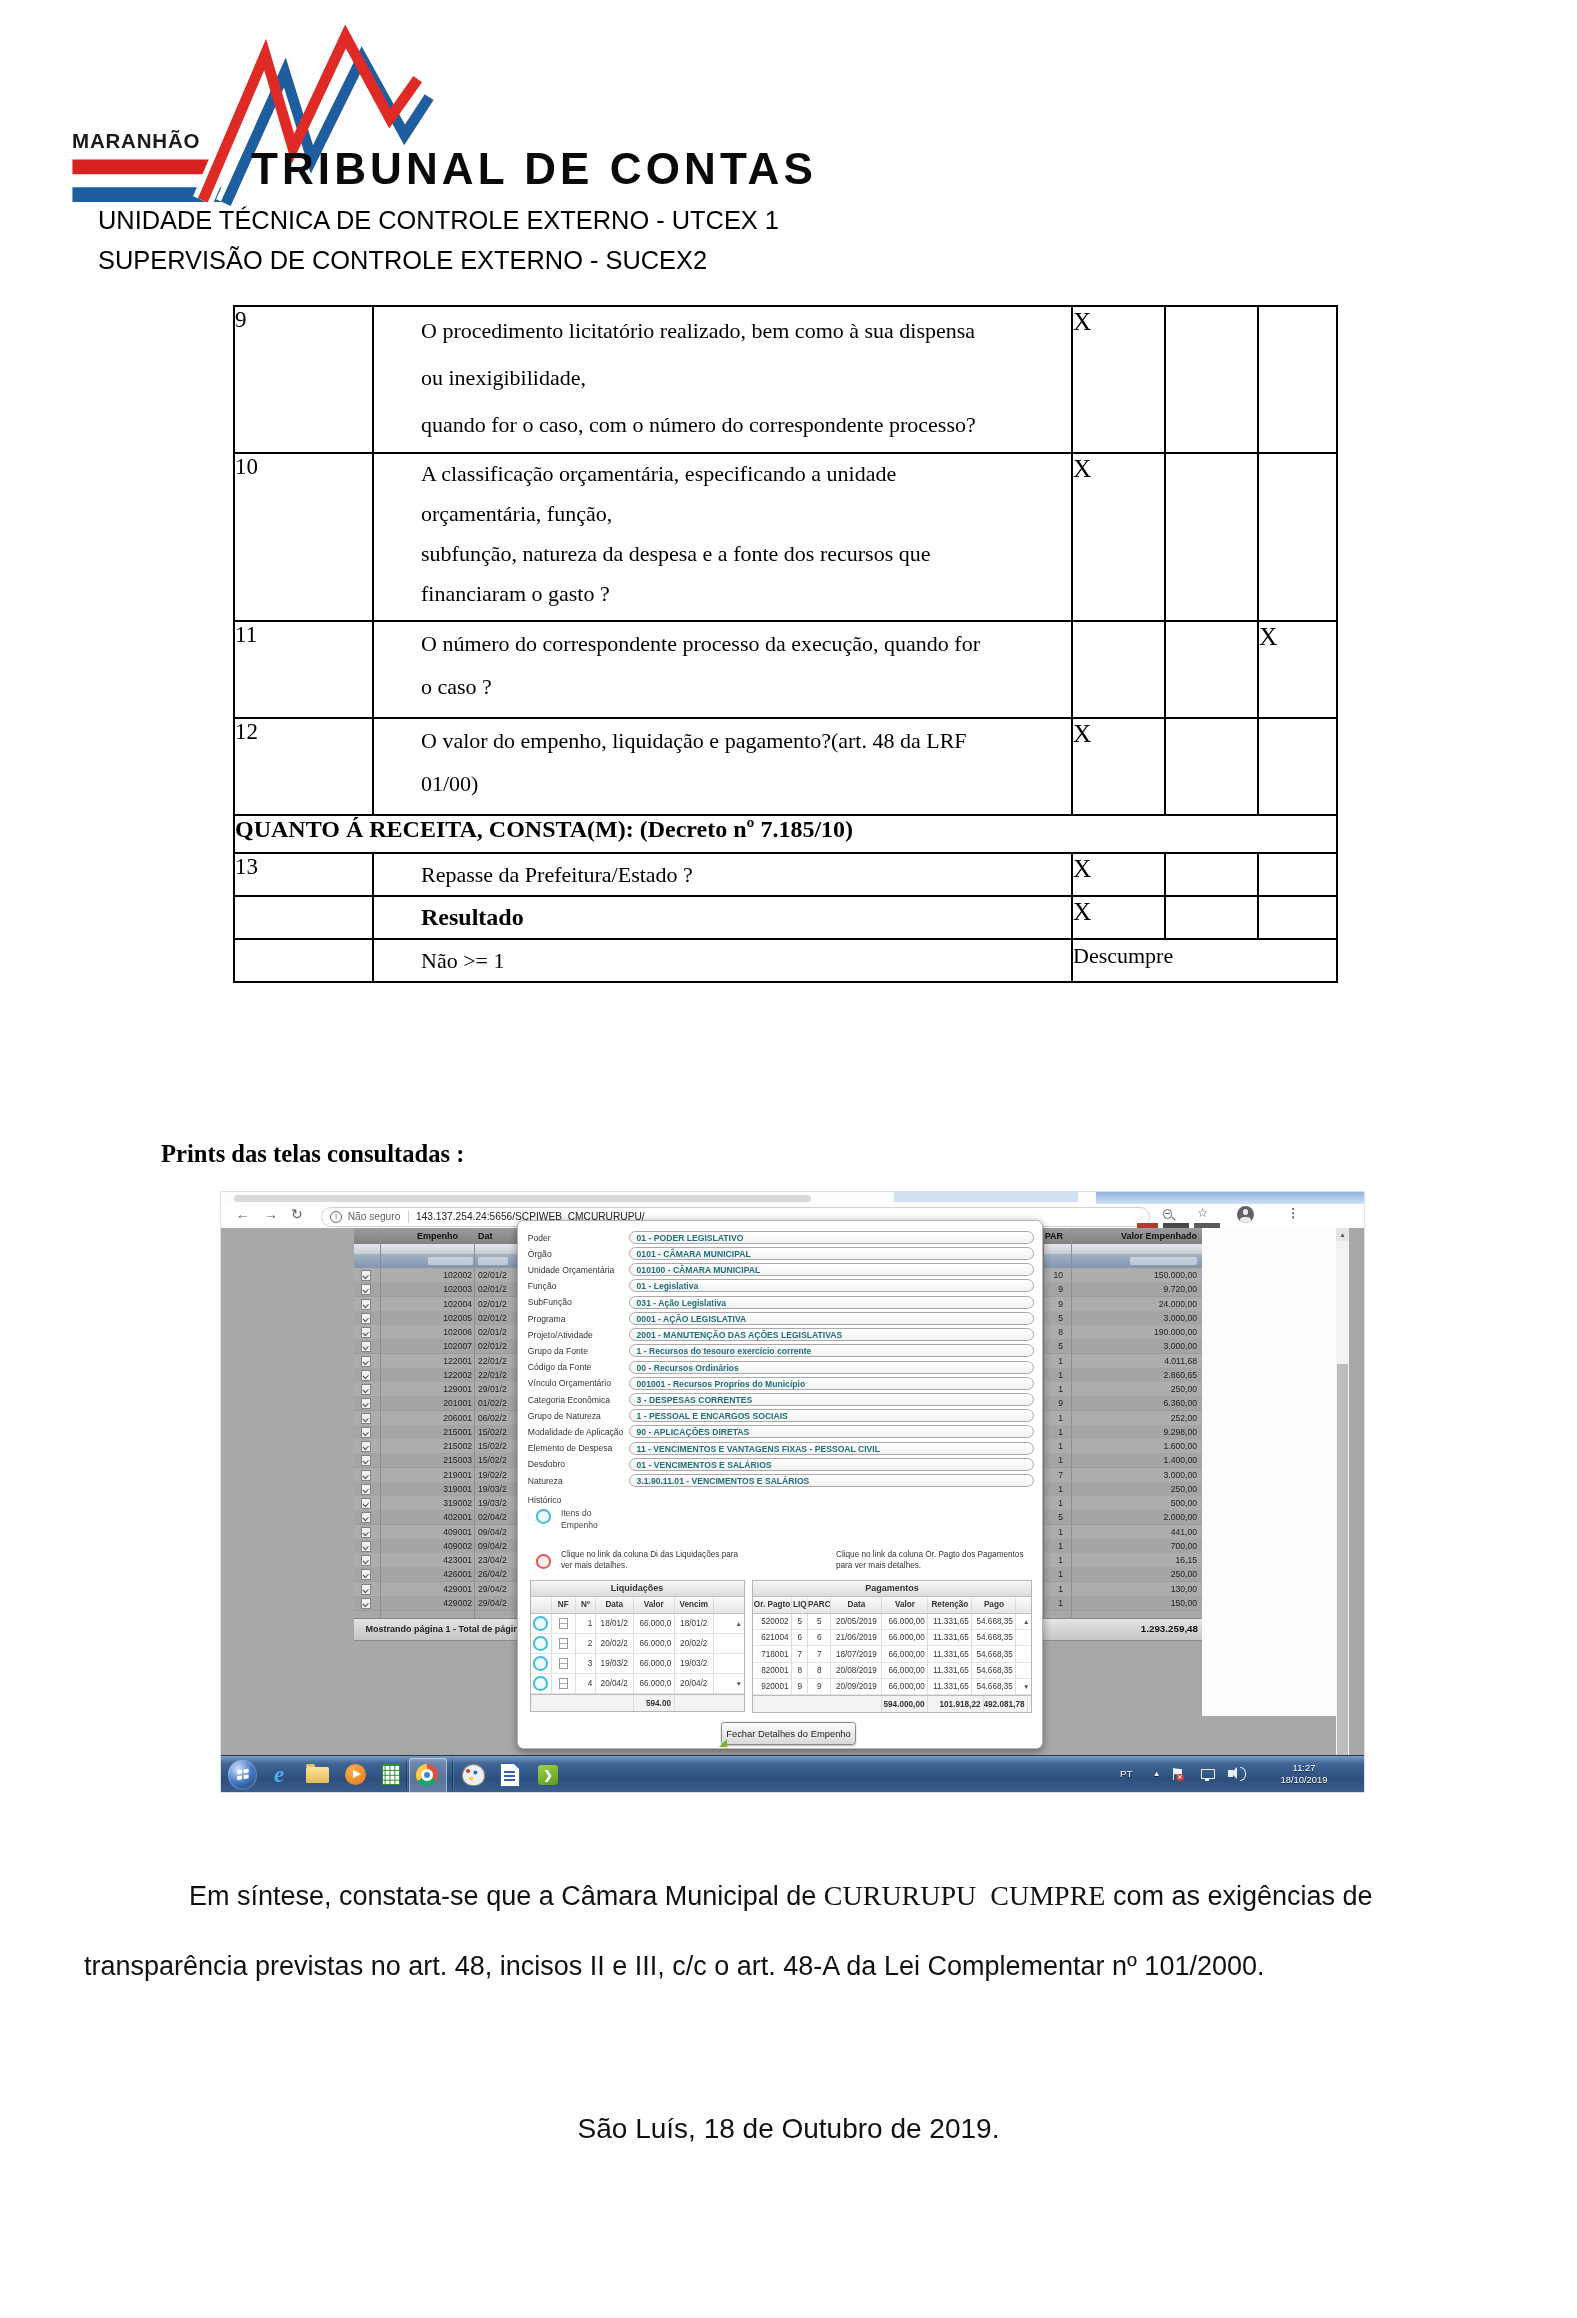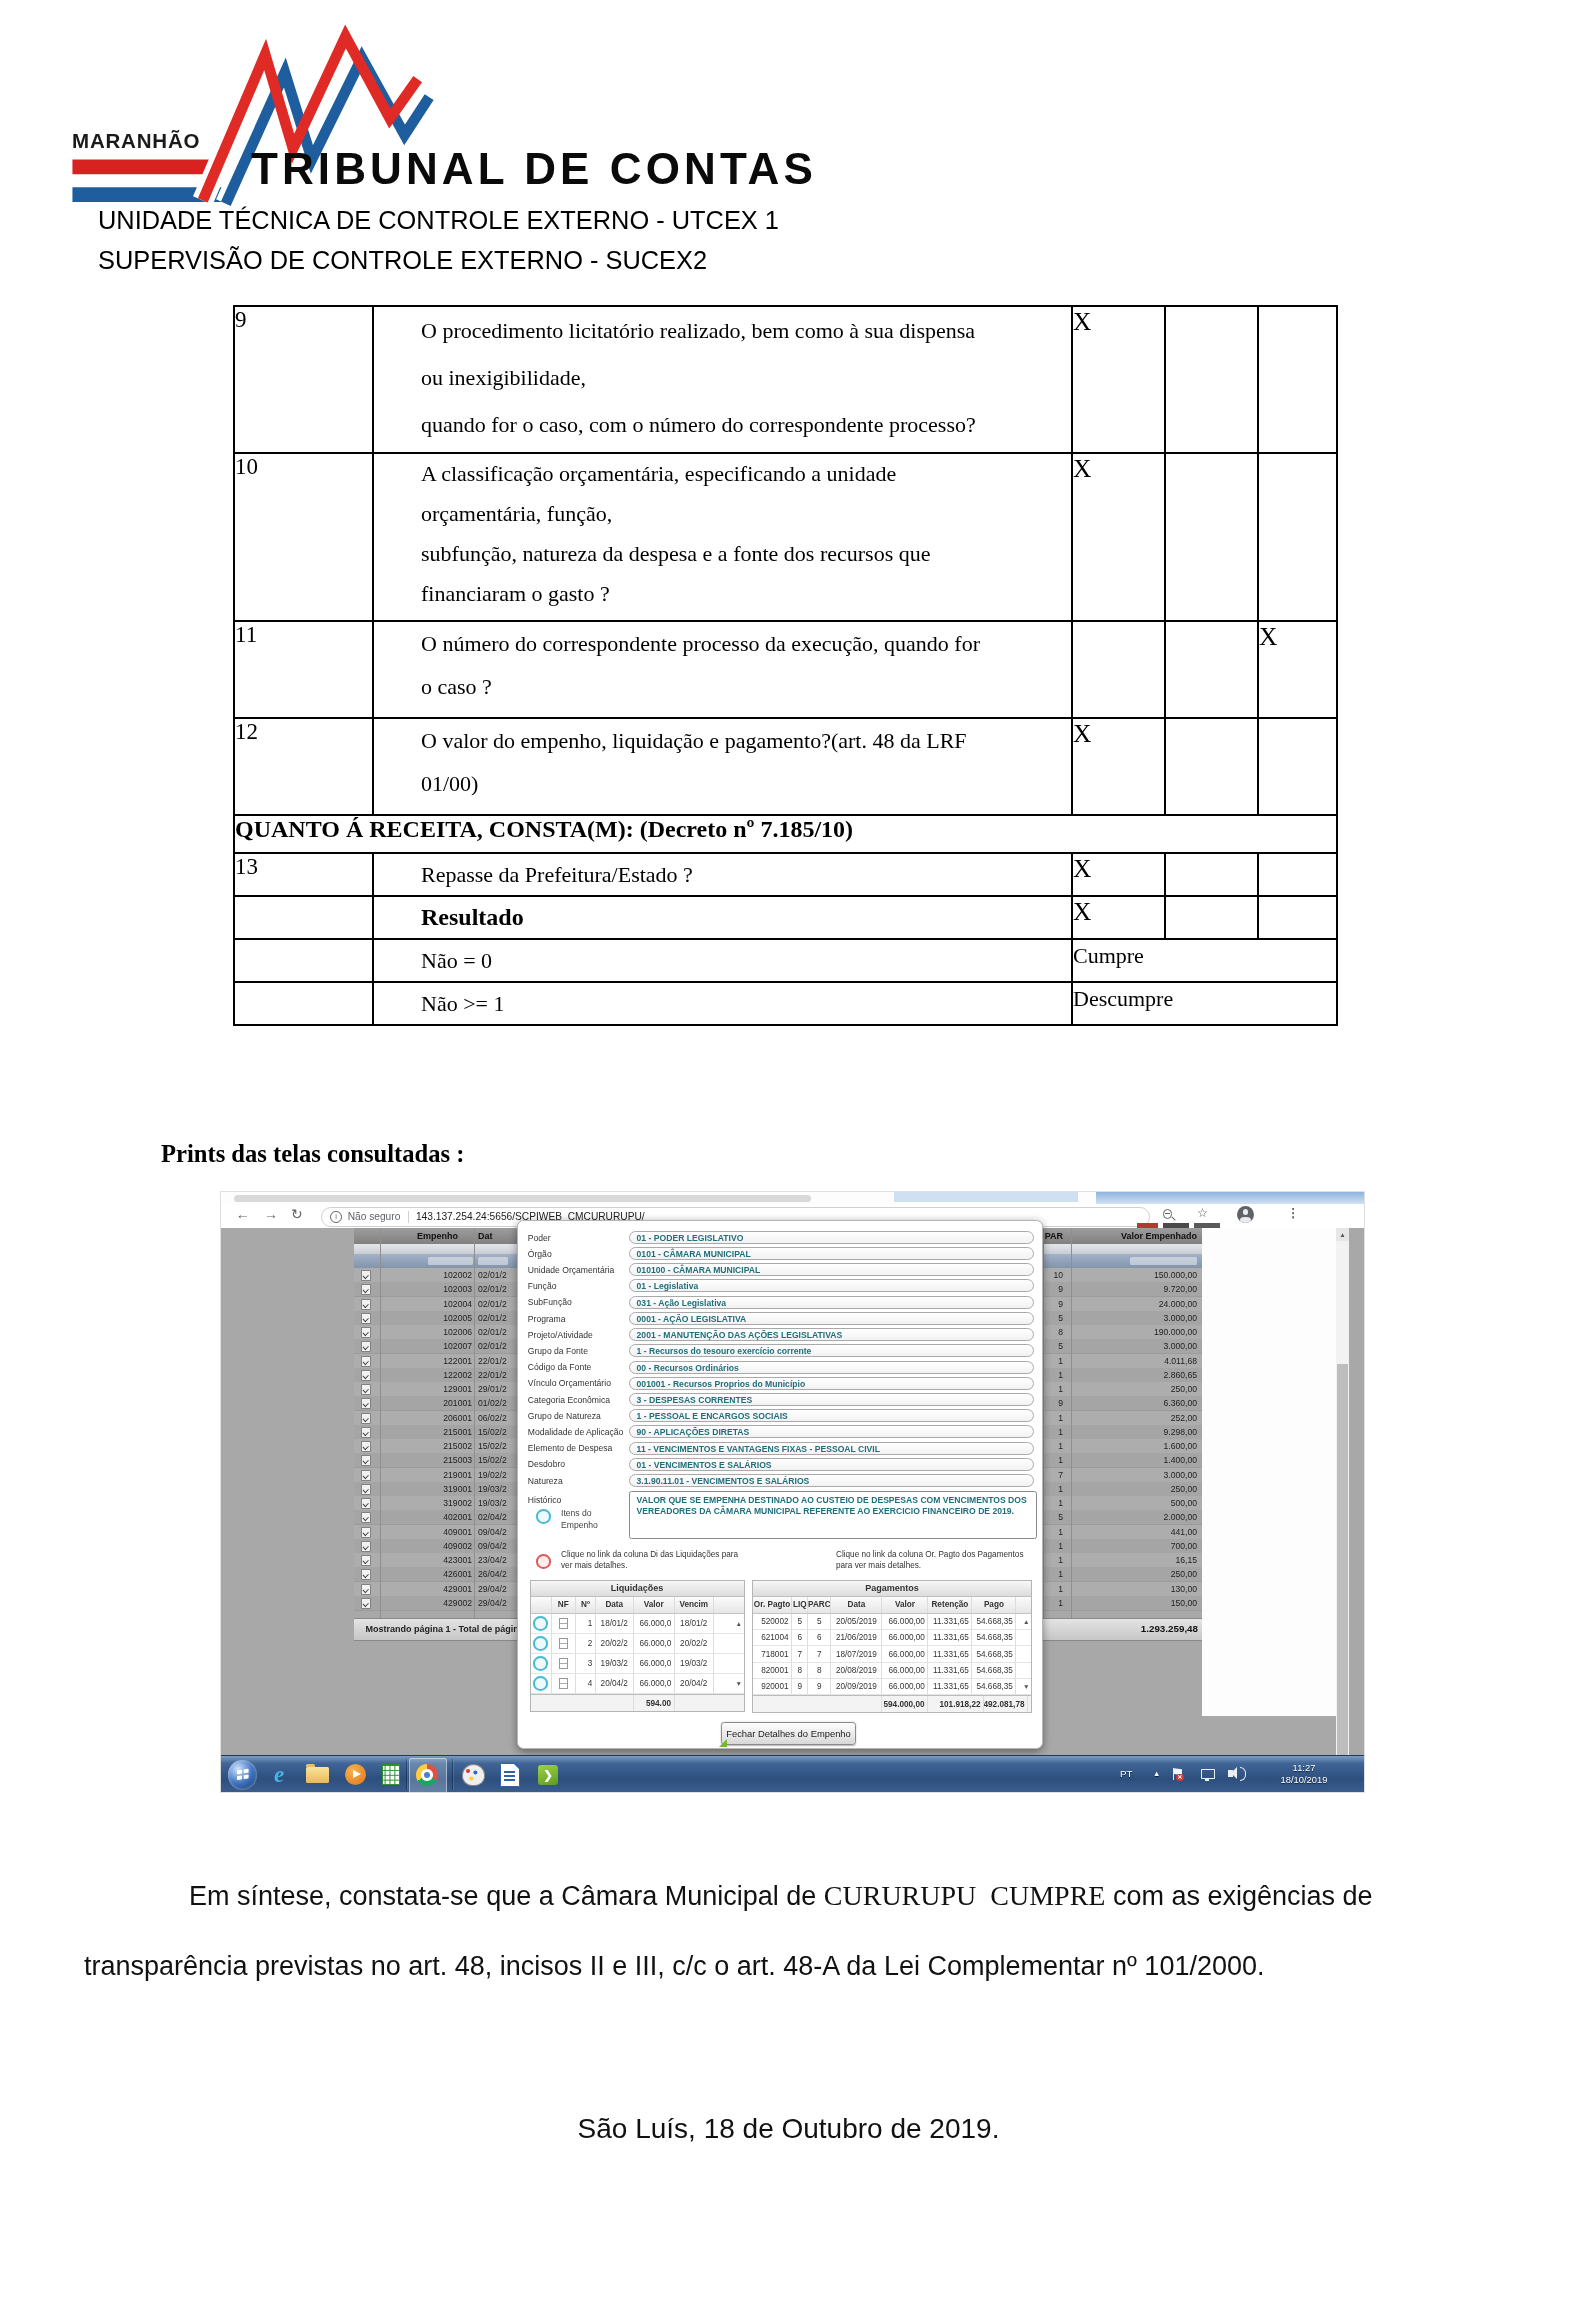--- a/index.html
+++ b/index.html
@@ -293,27 +293,20 @@
             <td class="td-q">
               <div class="qline">Resultado</div>
             </td>
             <td class="td-x">X</td>
             <td class="td-x"></td>
             <td class="td-x"></td>
           </tr>
           <tr class="lines-1" style="height: 38px;">
             <td class="td-num"></td>
             <td class="td-q">
-              <div class="qline">Não = 0</div>
-            </td>
-            <td class="td-result" colspan="3">Cumpre</td>
-          </tr>
-          <tr class="lines-1" style="height: 38px;">
-            <td class="td-num"></td>
-            <td class="td-q">
               <div class="qline">Não &gt;= 1</div>
             </td>
             <td class="td-result" colspan="3">Descumpre</td>
           </tr>
         </tbody>
     </table>
   </div>
 
   <div class="prints-heading">Prints das telas consultadas :</div>
 
@@ -573,21 +566,20 @@
           <div class="f-label" style="top: 206px;">Modalidade de Aplicação</div>
           <div class="f-pill" style="top: 204px;">90 - APLICAÇÕES DIRETAS</div>
           <div class="f-label" style="top: 222px;">Elemento de Despesa</div>
           <div class="f-pill" style="top: 221px;">11 - VENCIMENTOS E VANTAGENS FIXAS - PESSOAL CIVIL</div>
           <div class="f-label" style="top: 238px;">Desdobro</div>
           <div class="f-pill" style="top: 237px;">01 - VENCIMENTOS E SALÁRIOS</div>
           <div class="f-label" style="top: 255px;">Natureza</div>
           <div class="f-pill" style="top: 253px;">3.1.90.11.01 - VENCIMENTOS E SALÁRIOS</div>
         </div>
       <div class="f-label" style="top:274px">Histórico</div>
-      <div class="hist-box">VALOR QUE SE EMPENHA DESTINADO AO CUSTEIO DE DESPESAS COM VENCIMENTOS DOS VEREADORES DA CÂMARA MUNICIPAL REFERENTE AO EXERCICIO FINANCEIRO DE 2019.</div>
       <div class="ring-c pos-itens-ic"></div>
       <div class="pos-itens-lb">Itens do Empenho</div>
       <div class="ring-r pos-red-ic"></div>
       <div class="hint liq">Clique no link da coluna Di das Liquidações para ver mais detalhes.</div>
       <div class="hint pag">Clique no link da coluna Or. Pagto dos Pagamentos para ver mais detalhes.</div>
 
       <div class="mini" style="left:11.5px;top:359px;width:213px">
         <div class="title">Liquidações</div>
         <div id="liqBody">
             <div class="mrow hd">

